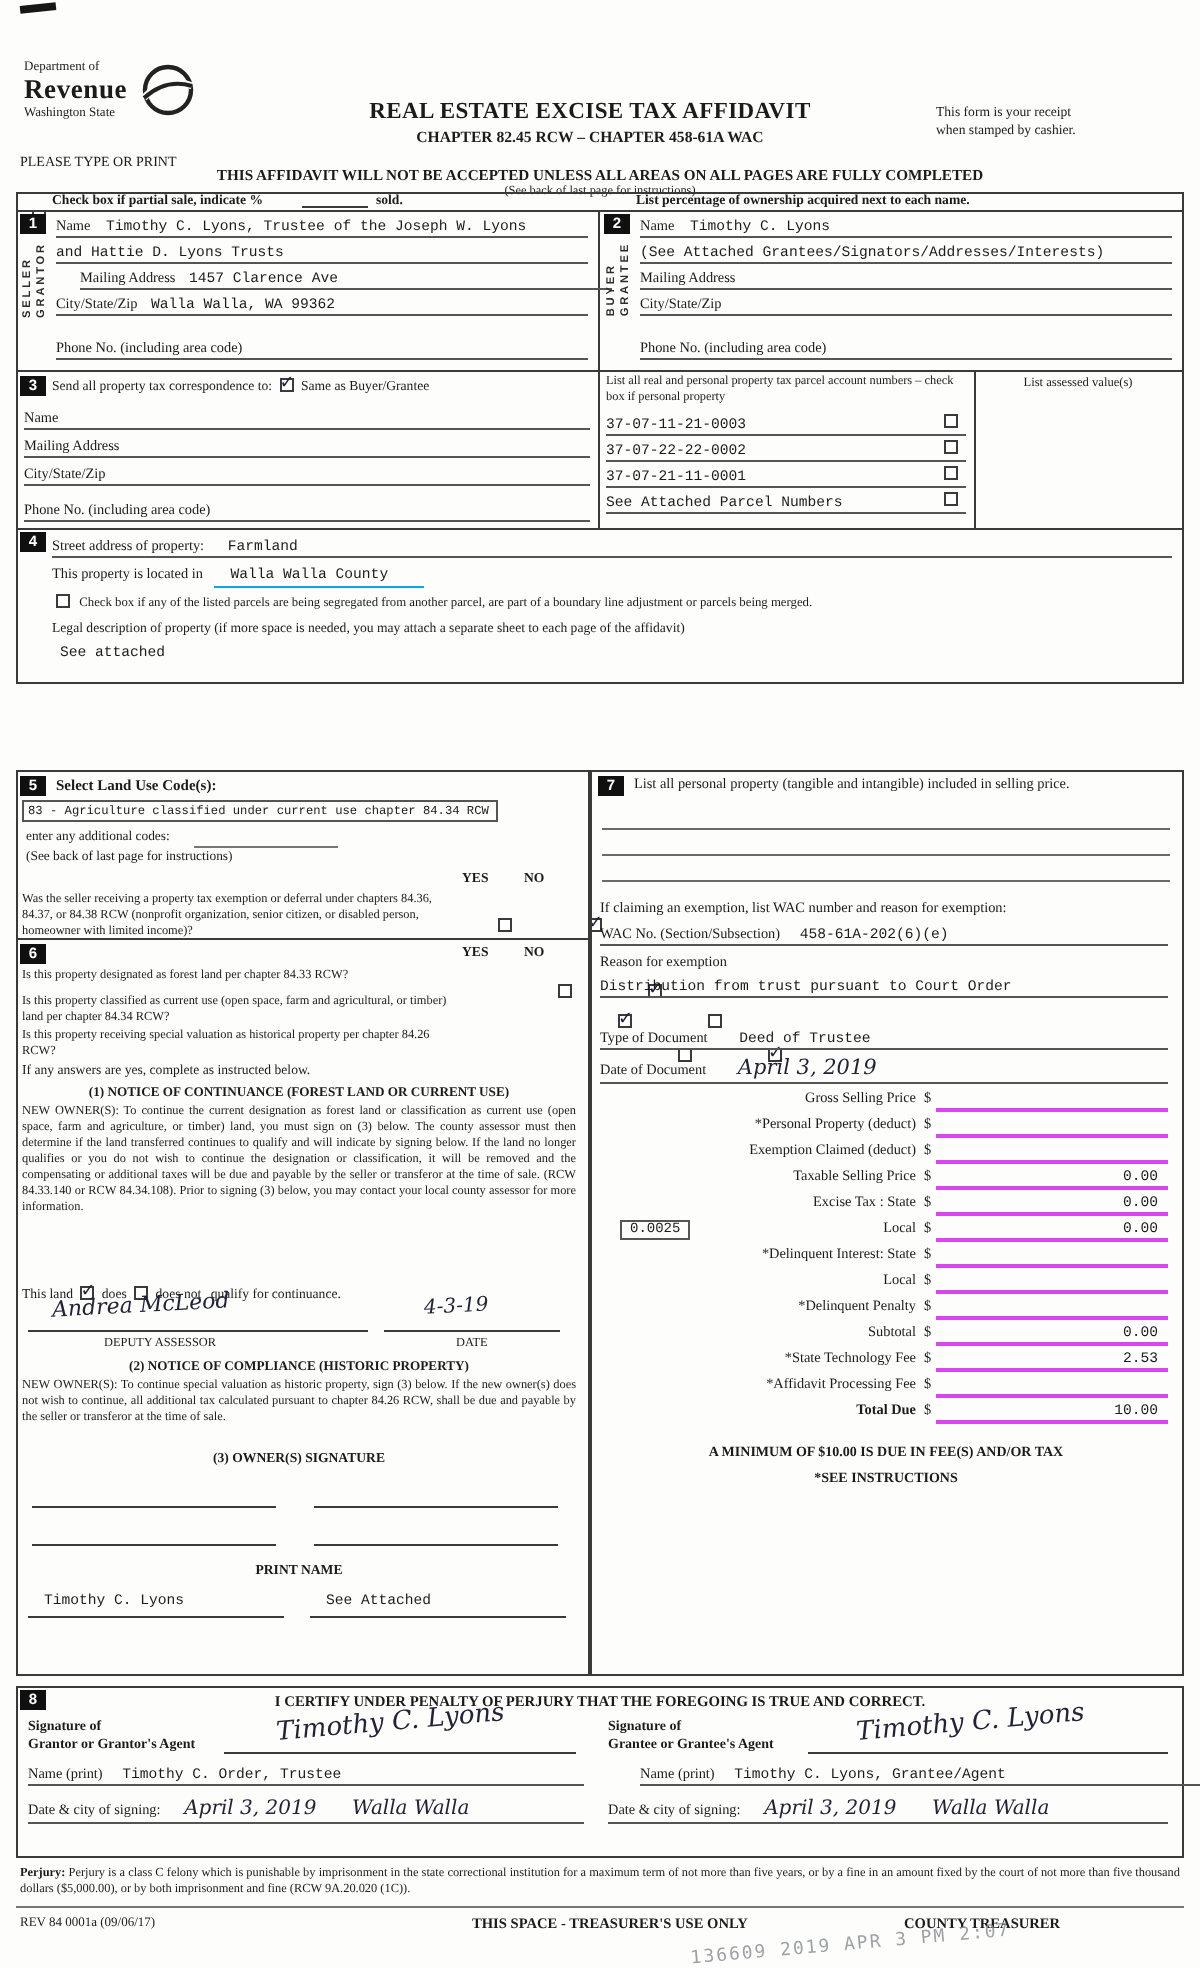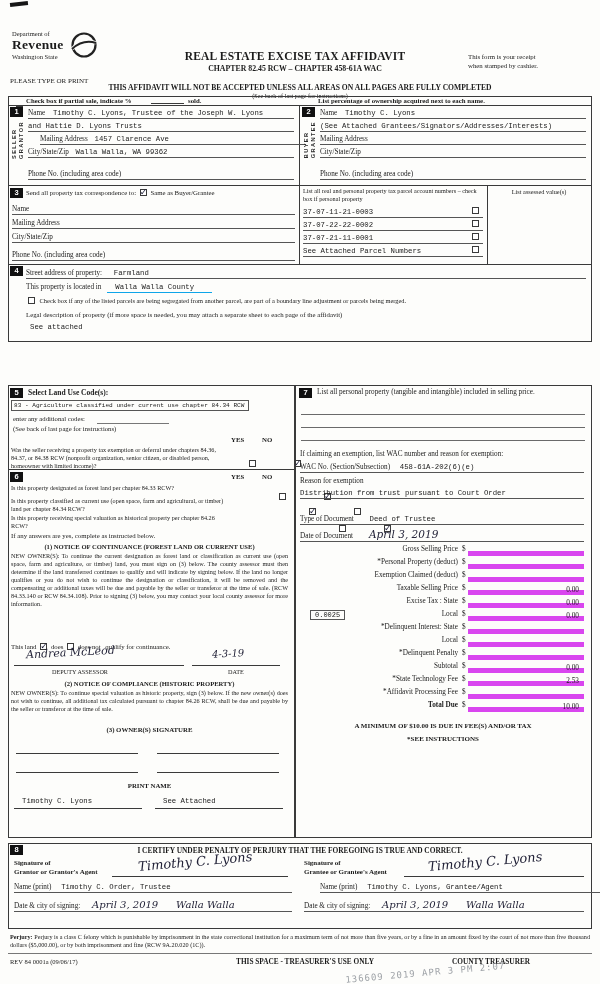--- a/index.html
+++ b/index.html
@@ -15,21 +15,21 @@
   .typed { font-family:"Liberation Mono", monospace; font-size:7.3px; white-space:nowrap; }
   .hand { font-family:"DejaVu Serif", serif; font-style:italic; color:#232338; white-space:nowrap; }
   .numbox { position:absolute; width:13px; height:10px; background:#101010; color:#fff; font-family:"Liberation Sans",sans-serif; font-weight:bold; font-size:7.5px; line-height:10px; text-align:center; }
   .cb { display:inline-block; width:7px; height:7px; border:1px solid #3a3a3a; background:#fff; vertical-align:-1px; position:relative; margin:0 2px; }
   .cb.checked::after { content:"✓"; position:absolute; left:-1px; top:-3px; font-size:9px; color:#20203a; font-family:"DejaVu Sans",sans-serif; }
   .vtext { writing-mode:vertical-rl; transform:rotate(180deg); font-family:"Liberation Sans",sans-serif; font-size:5.6px; font-weight:bold; letter-spacing:1.4px; color:#2c2c2c; }
   .frow { position:absolute; border-bottom:1px solid #555; height:12px; line-height:12px; font-size:7.2px; white-space:nowrap; overflow:visible; }
   .mrow { position:absolute; left:300px; width:284px; height:12px; display:flex; align-items:flex-start; font-size:7.2px; }
   .mlabel { width:158px; text-align:right; white-space:nowrap; }
   .mdollar { padding:0 2px 0 4px; }
-  .mline { flex:1; border-bottom:5px solid #d946ef; text-align:right; font-family:Liberation Serif, serif; font-size:7.3px; padding-right:5px; height:11px; line-height:11px; }
+  .mline { flex:1; border-bottom:2px solid #d946ef; text-align:right; font-family:Liberation Mono, monospace; font-size:7.3px; padding-right:5px; height:11px; line-height:11px; }
 </style>
 </head>
 <body>
 
 <div class="page">
 
   <div class="r" style="left:10px;top:2px;width:18px;height:4px;background:#161616;transform:rotate(-6deg);"></div>
 
   
   <div class="r" style="left:12px;top:30px;display:flex;align-items:center;gap:5px;">

